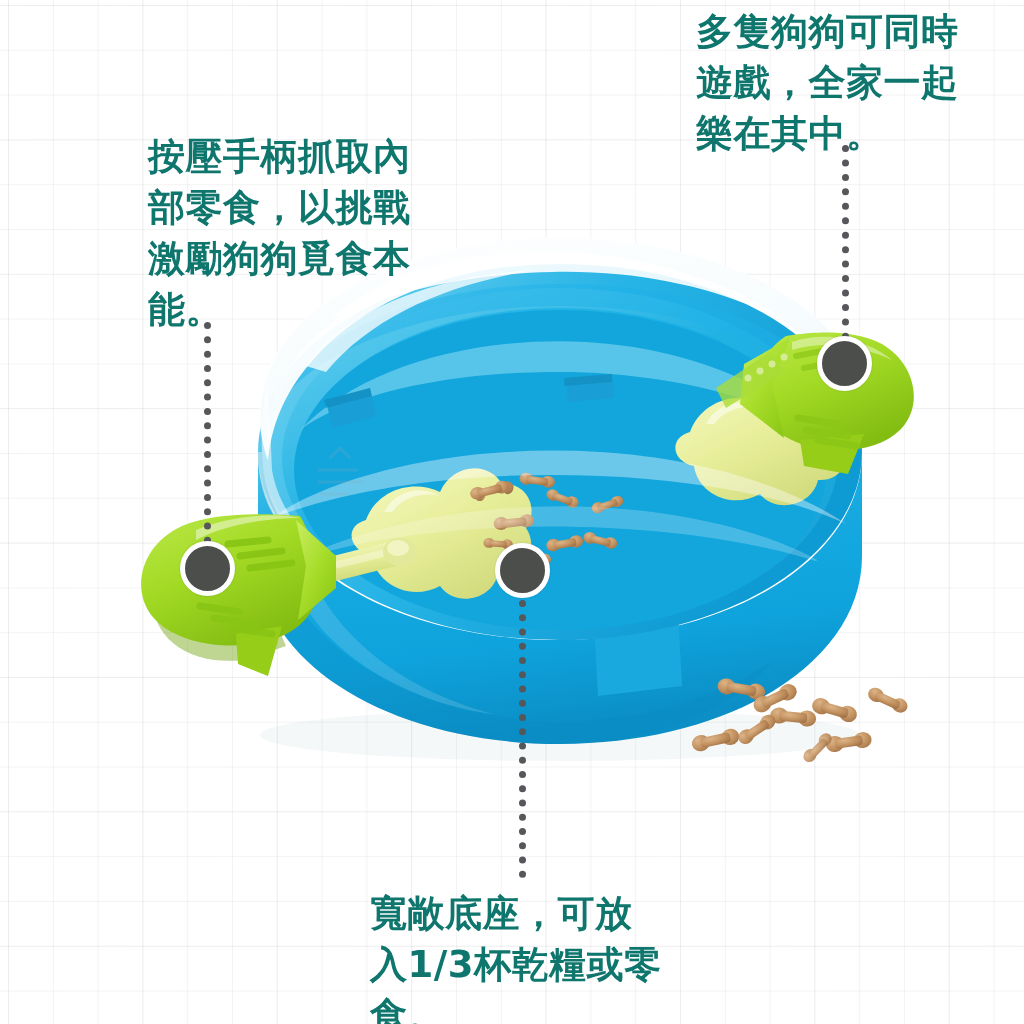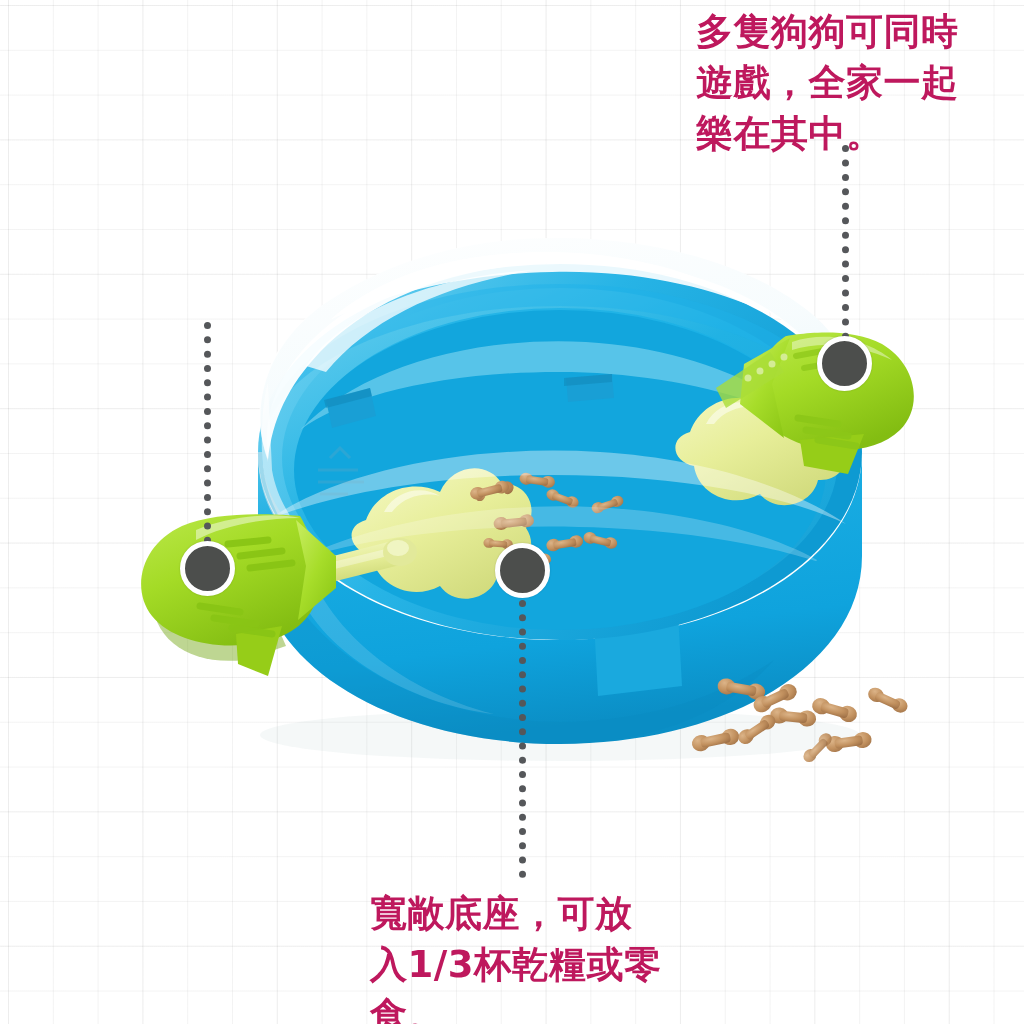--- a/index.html
+++ b/index.html
@@ -24,21 +24,21 @@
   }
   .grid-bg.major{
     background-image:
       linear-gradient(to right, rgba(120,120,120,.05) 1px, transparent 1px),
       linear-gradient(to bottom, rgba(120,120,120,.05) 1px, transparent 1px);
     background-size:134.4px 134.4px;
   }
   
   .callout-text{
     position:absolute;
-    color:#be185d;
+    color:#0f766e;
     font-size:37px;
     line-height:51px;
     font-weight:700;
     letter-spacing:.5px;
     white-space:pre-line;
     font-family:"DejaVu Sans","Liberation Sans",sans-serif;
   }
   #text-left{ left:148px; top:131px; width:290px; }
   #text-top-right{ left:696px; top:6px; width:300px; }
   #text-bottom{ left:370px; top:888px; width:312px; }
@@ -425,20 +425,24 @@
   </svg>
 
   <div class="leader" id="leader-left"></div>
   <div class="leader" id="leader-center"></div>
   <div class="leader" id="leader-right"></div>
 
   <div class="marker" id="marker-left"></div>
   <div class="marker" id="marker-center"></div>
   <div class="marker" id="marker-right"></div>
 
+  <div class="callout-text" id="text-left">按壓手柄抓取內
+部零食，以挑戰
+激勵狗狗覓食本
+能。</div>
 
   <div class="callout-text" id="text-top-right">多隻狗狗可同時
 遊戲，全家一起
 樂在其中。</div>
 
   <div class="callout-text" id="text-bottom">寬敞底座，可放
 入1/3杯乾糧或零
 食。</div>
 
 </div>

